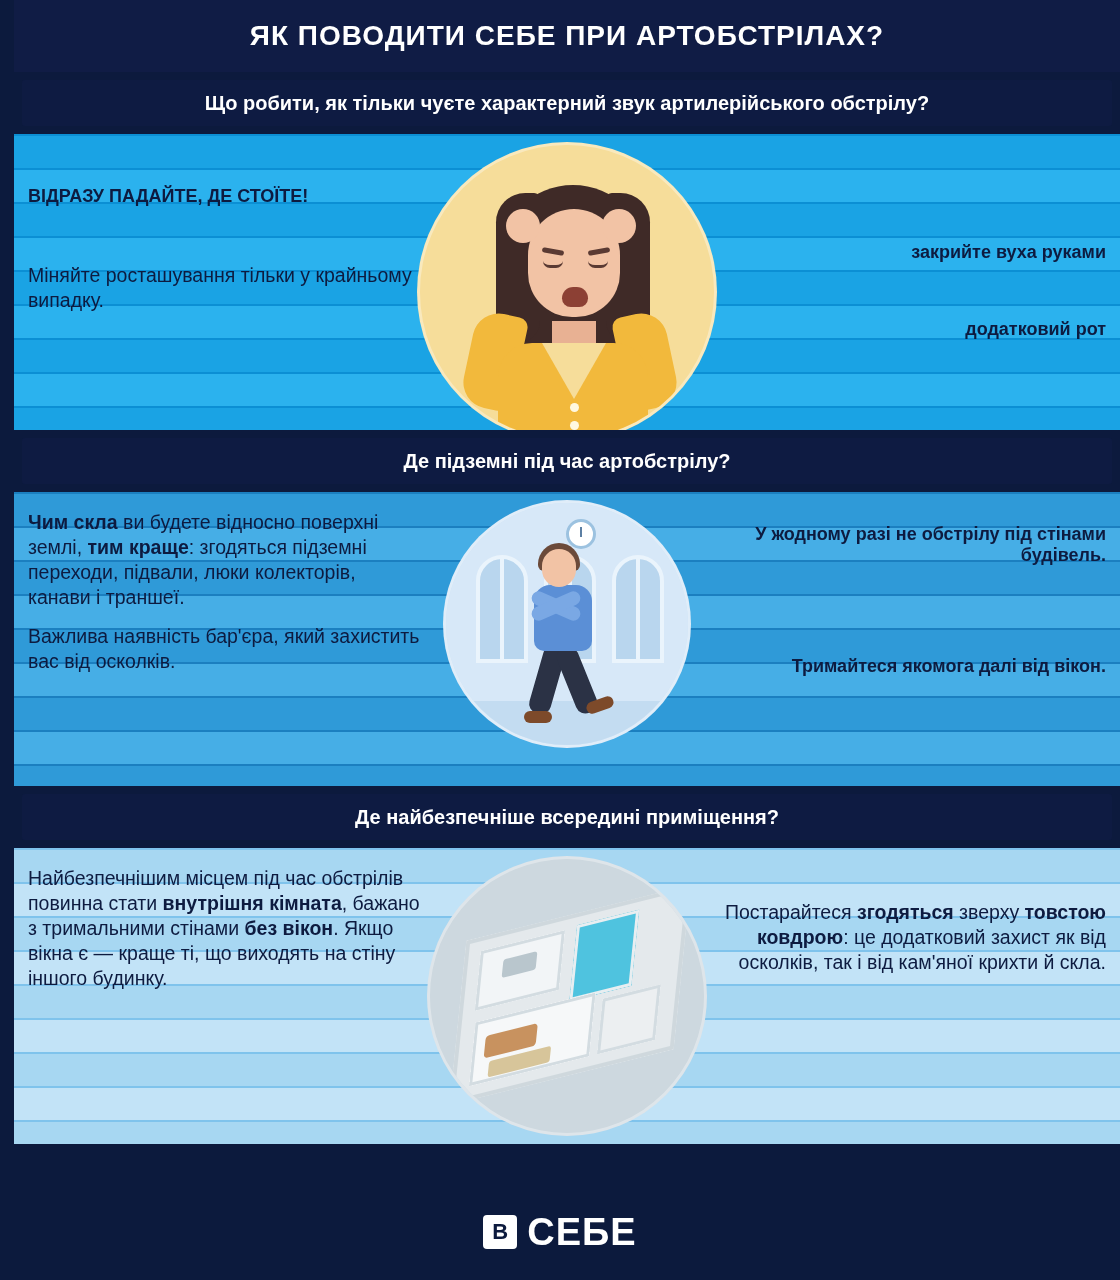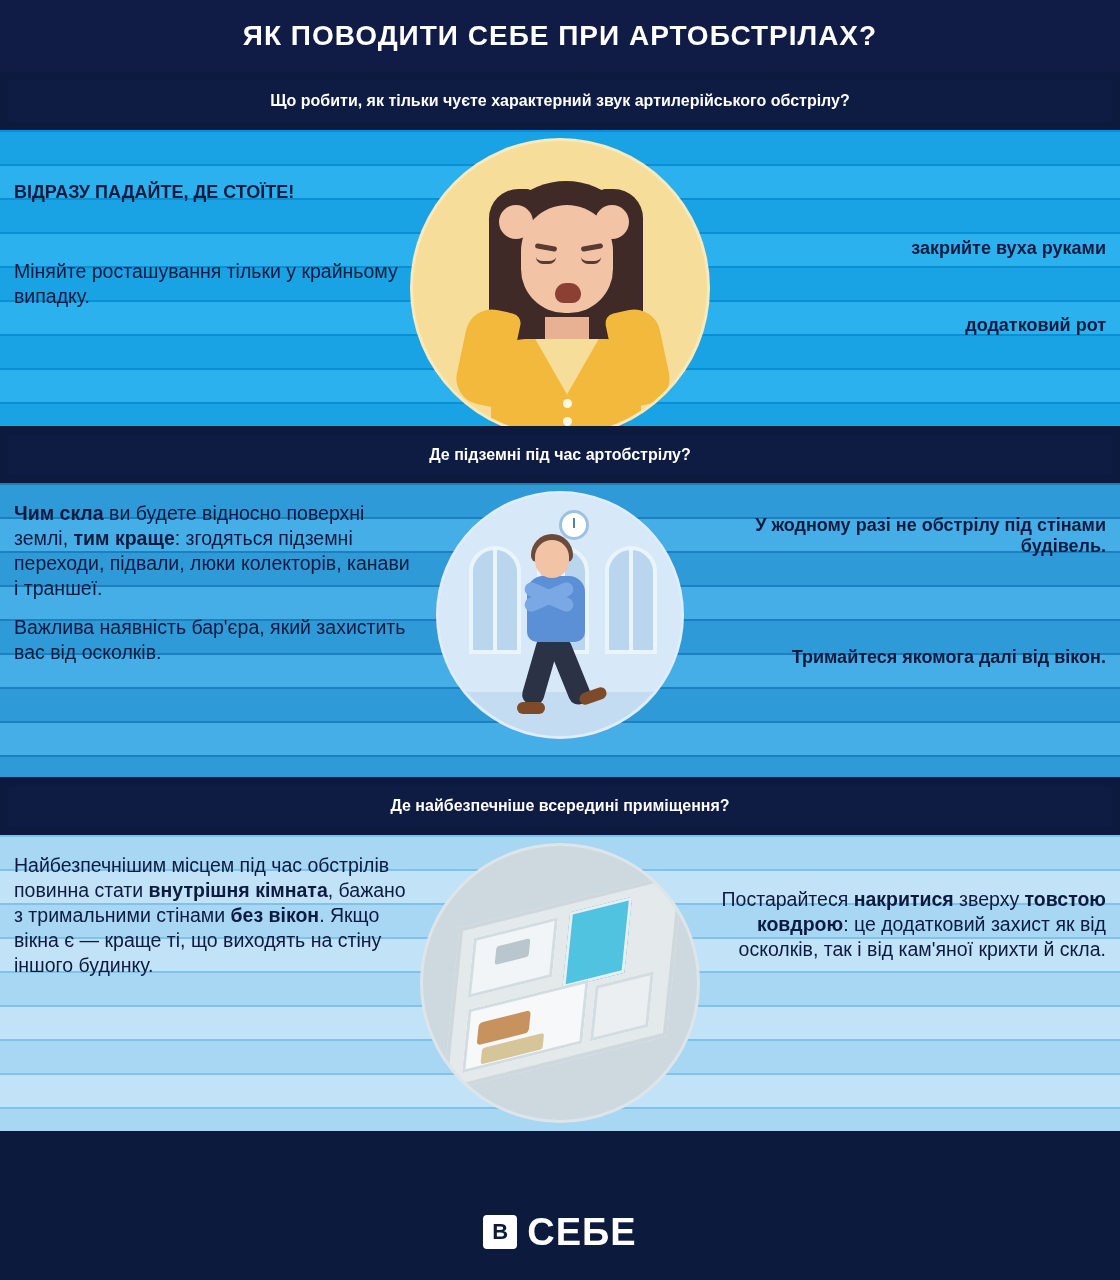--- a/index.html
+++ b/index.html
@@ -6,41 +6,42 @@
   html, body {
     width: 1120px; height: 1280px;
     font-family: "Liberation Sans", sans-serif;
     background: #0c1a3d;
     overflow: hidden;
   }
   .page {
     position: relative;
     width: 1120px; height: 1280px;
     background: #0c1a3d;
+    padding-left: 14px;
   }
 
   
   .main-title {
     height: 72px;
     background: #101c45;
     display: flex; align-items: center; justify-content: center;
     color: #ffffff;
     font-size: 28px;
     font-weight: bold;
     letter-spacing: 1px;
     text-align: center;
     padding: 0 24px;
   }
 
   
   .section-head {
     margin: 8px 8px 0 8px;
     background: #0e1b42;
     color: #ffffff;
-    font-size: 16px;
+    font-size: 20px;
     font-weight: bold;
     text-align: center;
     border-radius: 3px;
     padding: 12px 10px;
     line-height: 1.1;
   }
 
   
   .stripes {
     position: relative;
@@ -387,21 +388,21 @@
             <div class="rm-d"></div>
             <div class="sofa"></div>
             <div class="rug"></div>
             <div class="tbl"></div>
           </div>
         </div>
       </div>
 
       <div class="col-right">
         <div class="spacer-md"></div>
-        <div class="txt">Постарайтеся <b>накритися</b> зверху <b>товстою ковдрою</b>: це додатковий захист як від осколків, так і від кам'яної крихти й скла.</div>
+        <div class="txt">Постарайтеся <b>згодяться</b> зверху <b>товстою ковдрою</b>: це додатковий захист як від осколків, так і від кам'яної крихти й скла.</div>
       </div>
     </div>
   </div>
 
   <div class="footer">
     <div class="logo">
       <span class="mark">В</span>
       <span class="word">СЕБЕ</span>
     </div>
   </div>

